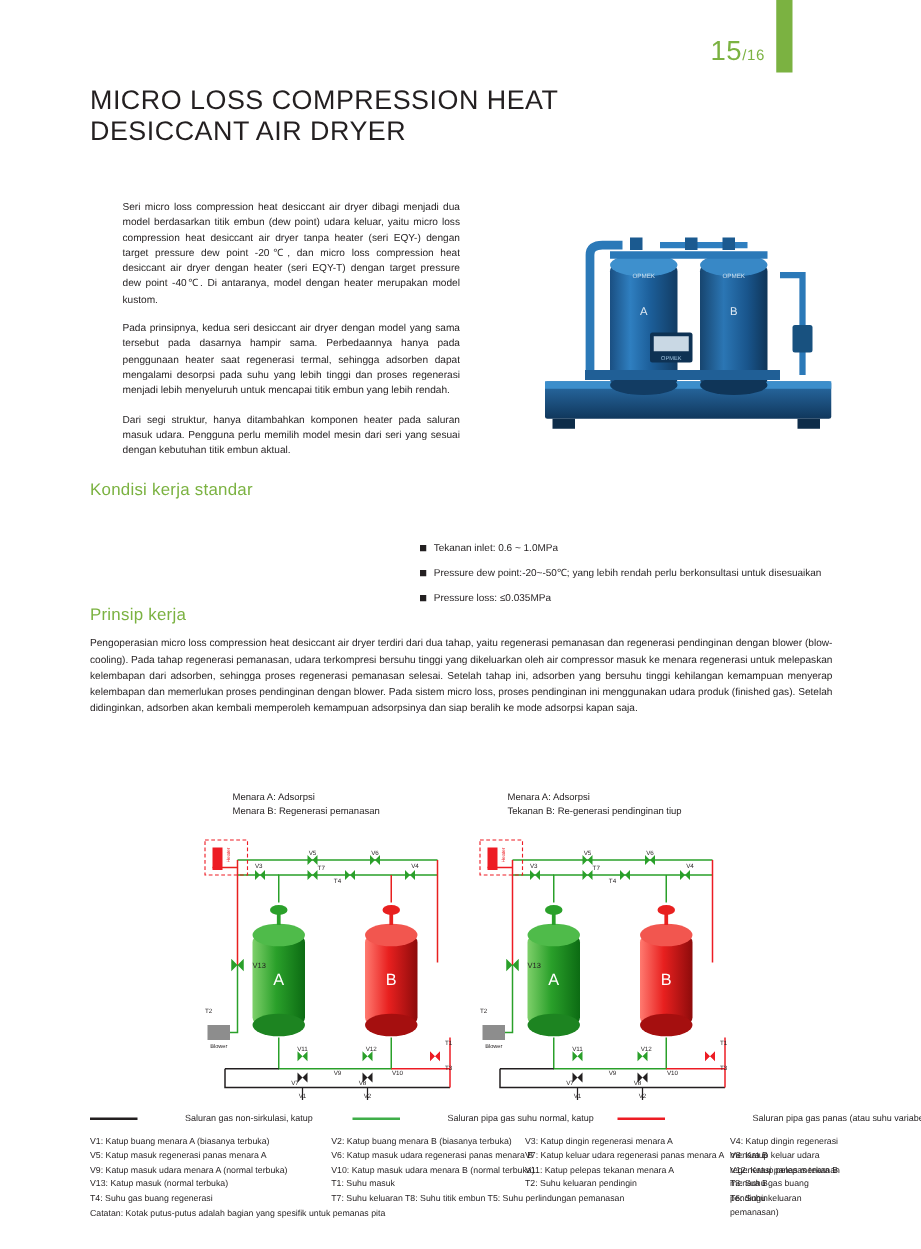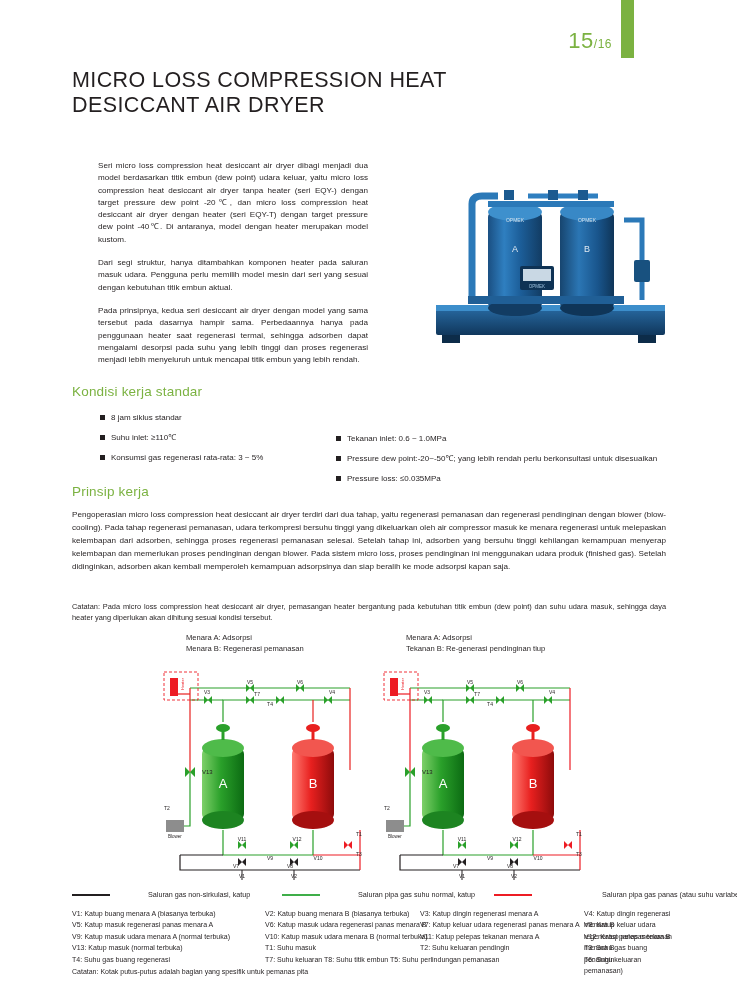--- a/index.html
+++ b/index.html
@@ -156,22 +156,22 @@
     <div class="green-tab"></div>
     <div class="pagenum">
       <span>15</span><span class="sub">/16</span>
     </div>
   </div>
 
   <div class="title">MICRO LOSS COMPRESSION HEAT DESICCANT AIR DRYER</div>
 
   <div class="intro">
     <p>Seri micro loss compression heat desiccant air dryer dibagi menjadi dua model berdasarkan titik embun (dew point) udara keluar, yaitu micro loss compression heat desiccant air dryer tanpa heater (seri EQY-) dengan target pressure dew point -20℃, dan micro loss compression heat desiccant air dryer dengan heater (seri EQY-T) dengan target pressure dew point -40℃. Di antaranya, model dengan heater merupakan model kustom.</p>
+    <p>Pada prinsipnya, kedua seri desiccant air dryer dengan model yang sama tersebut pada dasarnya hampir sama. Perbedaannya hanya pada penggunaan heater saat regenerasi termal, sehingga adsorben dapat mengalami desorpsi pada suhu yang lebih tinggi dan proses regenerasi menjadi lebih menyeluruh untuk mencapai titik embun yang lebih rendah.</p>
     <p>Dari segi struktur, hanya ditambahkan komponen heater pada saluran masuk udara. Pengguna perlu memilih model mesin dari seri yang sesuai dengan kebutuhan titik embun aktual.</p>
-    <p>Pada prinsipnya, kedua seri desiccant air dryer dengan model yang sama tersebut pada dasarnya hampir sama. Perbedaannya hanya pada penggunaan heater saat regenerasi termal, sehingga adsorben dapat mengalami desorpsi pada suhu yang lebih tinggi dan proses regenerasi menjadi lebih menyeluruh untuk mencapai titik embun yang lebih rendah.</p>
   </div>
 
   <div class="photo">
     <svg width="245" height="192" viewBox="0 0 245 192">
       <defs>
         <linearGradient id="tank" x1="0" y1="0" x2="1" y2="0">
           <stop offset="0%" stop-color="#1a4f82"></stop>
           <stop offset="30%" stop-color="#2f7fc0"></stop>
           <stop offset="60%" stop-color="#1c5e99"></stop>
           <stop offset="100%" stop-color="#123c63"></stop>
@@ -221,53 +221,38 @@
       <rect x="95" y="109" width="28" height="12" fill="#c9d8e4"></rect>
       <text x="109" y="128" font-size="4.5" fill="#9dc0dd" text-anchor="middle" font-family="Liberation Sans, sans-serif">OPMEK</text>
 
       <path d="M196 60 L214 60 L214 140" stroke="#2b79b8" stroke-width="5" fill="none"></path>
       <rect x="206" y="100" width="16" height="22" rx="2" fill="#18517f"></rect>
     </svg>
   </div>
 
   <div class="sec-head k1">Kondisi kerja standar</div>
 
-  <div class="bul col-left">
-    <div class="row">
-        <span class="sq"></span>
-        <span>8 jam siklus standar</span>
-      </div>
-    <div class="row">
-        <span class="sq"></span>
-        <span>Suhu inlet: ≥110℃</span>
-      </div>
-    <div class="row">
-        <span class="sq"></span>
-        <span>Konsumsi gas regenerasi rata-rata: 3 ~ 5%</span>
-      </div>
-  </div>
 
   <div class="bul col-right">
     <div class="row">
         <span class="sq"></span>
         <span>Tekanan inlet: 0.6 ~ 1.0MPa</span>
       </div>
     <div class="row">
         <span class="sq"></span>
         <span>Pressure dew point:-20~-50℃; yang lebih rendah perlu berkonsultasi untuk disesuaikan</span>
       </div>
     <div class="row">
         <span class="sq"></span>
         <span>Pressure loss: ≤0.035MPa</span>
       </div>
   </div>
 
   <div class="sec-head k2">Prinsip kerja</div>
   <div class="prinsip">Pengoperasian micro loss compression heat desiccant air dryer terdiri dari dua tahap, yaitu regenerasi pemanasan dan regenerasi pendinginan dengan blower (blow-cooling). Pada tahap regenerasi pemanasan, udara terkompresi bersuhu tinggi yang dikeluarkan oleh air compressor masuk ke menara regenerasi untuk melepaskan kelembapan dari adsorben, sehingga proses regenerasi pemanasan selesai. Setelah tahap ini, adsorben yang bersuhu tinggi kehilangan kemampuan menyerap kelembapan dan memerlukan proses pendinginan dengan blower. Pada sistem micro loss, proses pendinginan ini menggunakan udara produk (finished gas). Setelah didinginkan, adsorben akan kembali memperoleh kemampuan adsorpsinya dan siap beralih ke mode adsorpsi kapan saja.</div>
-  <div class="catatan">Catatan: Pada micro loss compression heat desiccant air dryer, pemasangan heater bergantung pada kebutuhan titik embun (dew point) dan suhu udara masuk, sehingga daya heater yang diperlukan akan dihitung sesuai kondisi tersebut.</div>
 
   <div class="diag-cap left">
     <div>Menara A: Adsorpsi</div>
     <div>Menara B: Regenerasi pemanasan</div>
   </div>
   <div class="diag-cap right">
     <div>Menara A:  Adsorpsi</div>
     <div>Tekanan B:  Re-generasi pendinginan tiup</div>
   </div>
 

